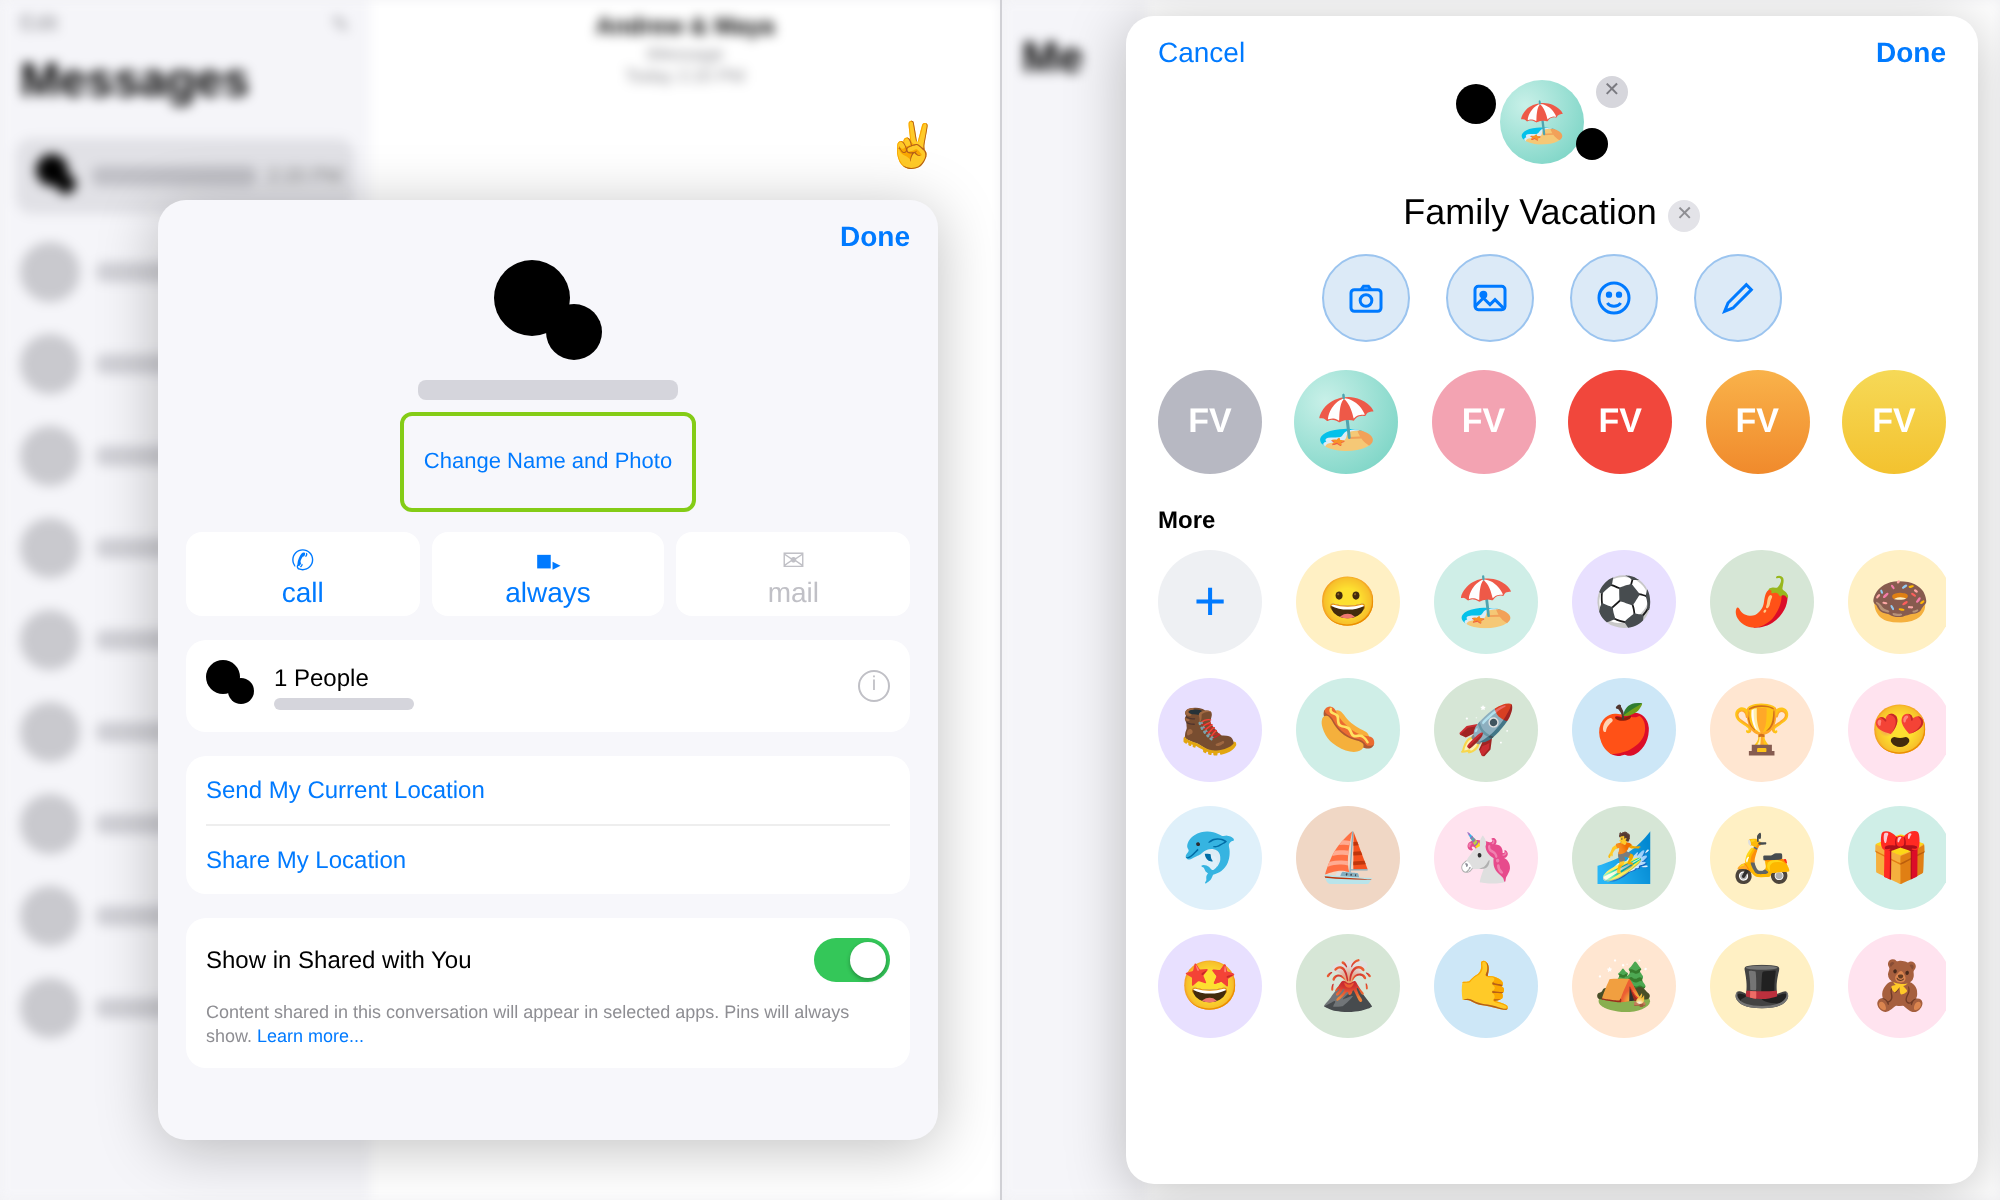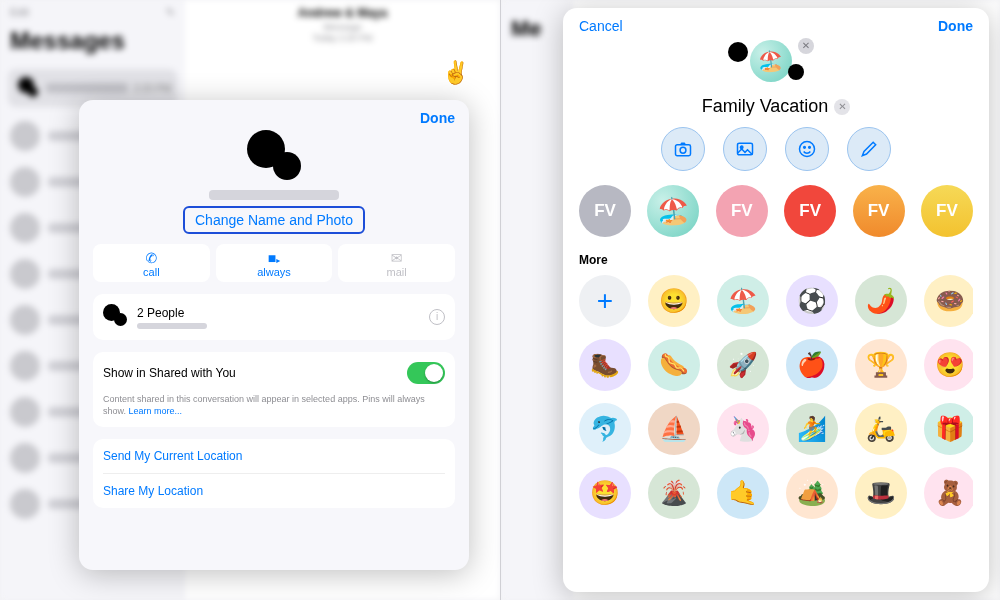--- a/index.html
+++ b/index.html
@@ -28,25 +28,25 @@
   .cv-top .meta { font-size: 9px; color: #8e8e93; margin-top: 2px; line-height: 1.2; }
   .peace { position: absolute; top: 60px; right: 30px; font-size: 22px; }
 
   
   .card { position: absolute; left: 79px; top: 100px; width: 390px; height: 470px; background: #f7f7fb; border-radius: 14px; box-shadow: 0 4px 30px rgba(0,0,0,.25); padding: 10px 14px; overflow: hidden; }
   .card-done { text-align: right; color: #007aff; font-size: 14px; font-weight: 600; cursor: pointer; }
   .avatar-pair { position: relative; width: 70px; height: 56px; margin: 4px auto 4px; }
   .avatar-pair .b1 { position: absolute; width: 38px; height: 38px; background: #000; border-radius: 50%; left: 8px; top: 0; }
   .avatar-pair .b2 { position: absolute; width: 28px; height: 28px; background: #000; border-radius: 50%; left: 34px; top: 22px; }
   .gname { width: 130px; height: 10px; background: #d5d5dc; margin: 0 auto 6px; border-radius: 4px; }
-  .change-link { display: block; width: max-content; margin: 0 auto 10px; color: #007aff; font-size: 14px; padding: 4px 10px; border: 2px solid #1d4ed8; border-radius: 6px; cursor: pointer; }
+  .change-link { display: block; width: max-content; margin: 0 auto 10px; color: #007aff; font-size: 11px; padding: 17px 10px; border: 2px solid #84cc16; border-radius: 6px; cursor: pointer; }
   .action-row { display: flex; gap: 6px; margin-bottom: 12px; }
   .action-btn { flex: 1; background: #fff; border-radius: 8px; padding: 6px 0 4px; text-align: center; cursor: pointer; }
   .action-btn .ic { font-size: 14px; color: #007aff; height: 16px; }
-  .action-btn .lb { font-size: 11px; color: #007aff; }
+  .action-btn .lb { font-size: 14px; color: #007aff; }
   .action-btn.dis .ic, .action-btn.dis .lb { color: #c0c0c6; }
   .section { background: #fff; border-radius: 10px; margin-bottom: 12px; padding: 0 10px; }
   .row { display: flex; align-items: center; padding: 10px 0; font-size: 12px; }
   .row + .row { border-top: 1px solid #eee; }
   .row.link { color: #007aff; cursor: pointer; }
   .ppl-av { position: relative; width: 26px; height: 26px; margin-right: 8px; }
   .ppl-av .p1 { position: absolute; width: 17px; height: 17px; background: #000; border-radius: 50%; }
   .ppl-av .p2 { position: absolute; width: 13px; height: 13px; background: #000; border-radius: 50%; left: 11px; top: 9px; }
   .ppl-txt .sub { width: 70px; height: 6px; background: #d5d5dc; border-radius: 3px; margin-top: 3px; }
   .info-i { margin-left: auto; width: 16px; height: 16px; border-radius: 50%; border: 1px solid #c0c0c6; color: #c0c0c6; font-size: 10px; text-align: center; line-height: 14px; }
@@ -176,40 +176,40 @@
       </div>
     </div>
 
     <div class="section">
       <div class="row">
         <div class="ppl-av">
             <div class="p1"></div>
             <div class="p2"></div>
           </div>
         <div class="ppl-txt">
-          <div>2 People</div>
+          <div>1 People</div>
           <div class="sub"></div>
         </div>
         <div class="info-i">i</div>
       </div>
+    </div>
+
+    <div class="section">
+      <div class="row link">Send My Current Location</div>
+      <div class="row link">Share My Location</div>
     </div>
 
     <div class="section">
       <div class="row">
         <span>Show in Shared with You</span>
         <div class="toggle"></div>
       </div>
       <div class="syw-hint">
         <span>Content shared in this conversation will appear in selected apps. Pins will always show. </span><a>Learn more...</a>
       </div>
-    </div>
-
-    <div class="section">
-      <div class="row link">Send My Current Location</div>
-      <div class="row link">Share My Location</div>
     </div>
   </div>
 </div>
 
 <div class="half">
   <div class="r-bg">
     <div class="r-sb">
       <div class="rtitle">Me</div>
     </div>
     <div class="r-convo"></div>

